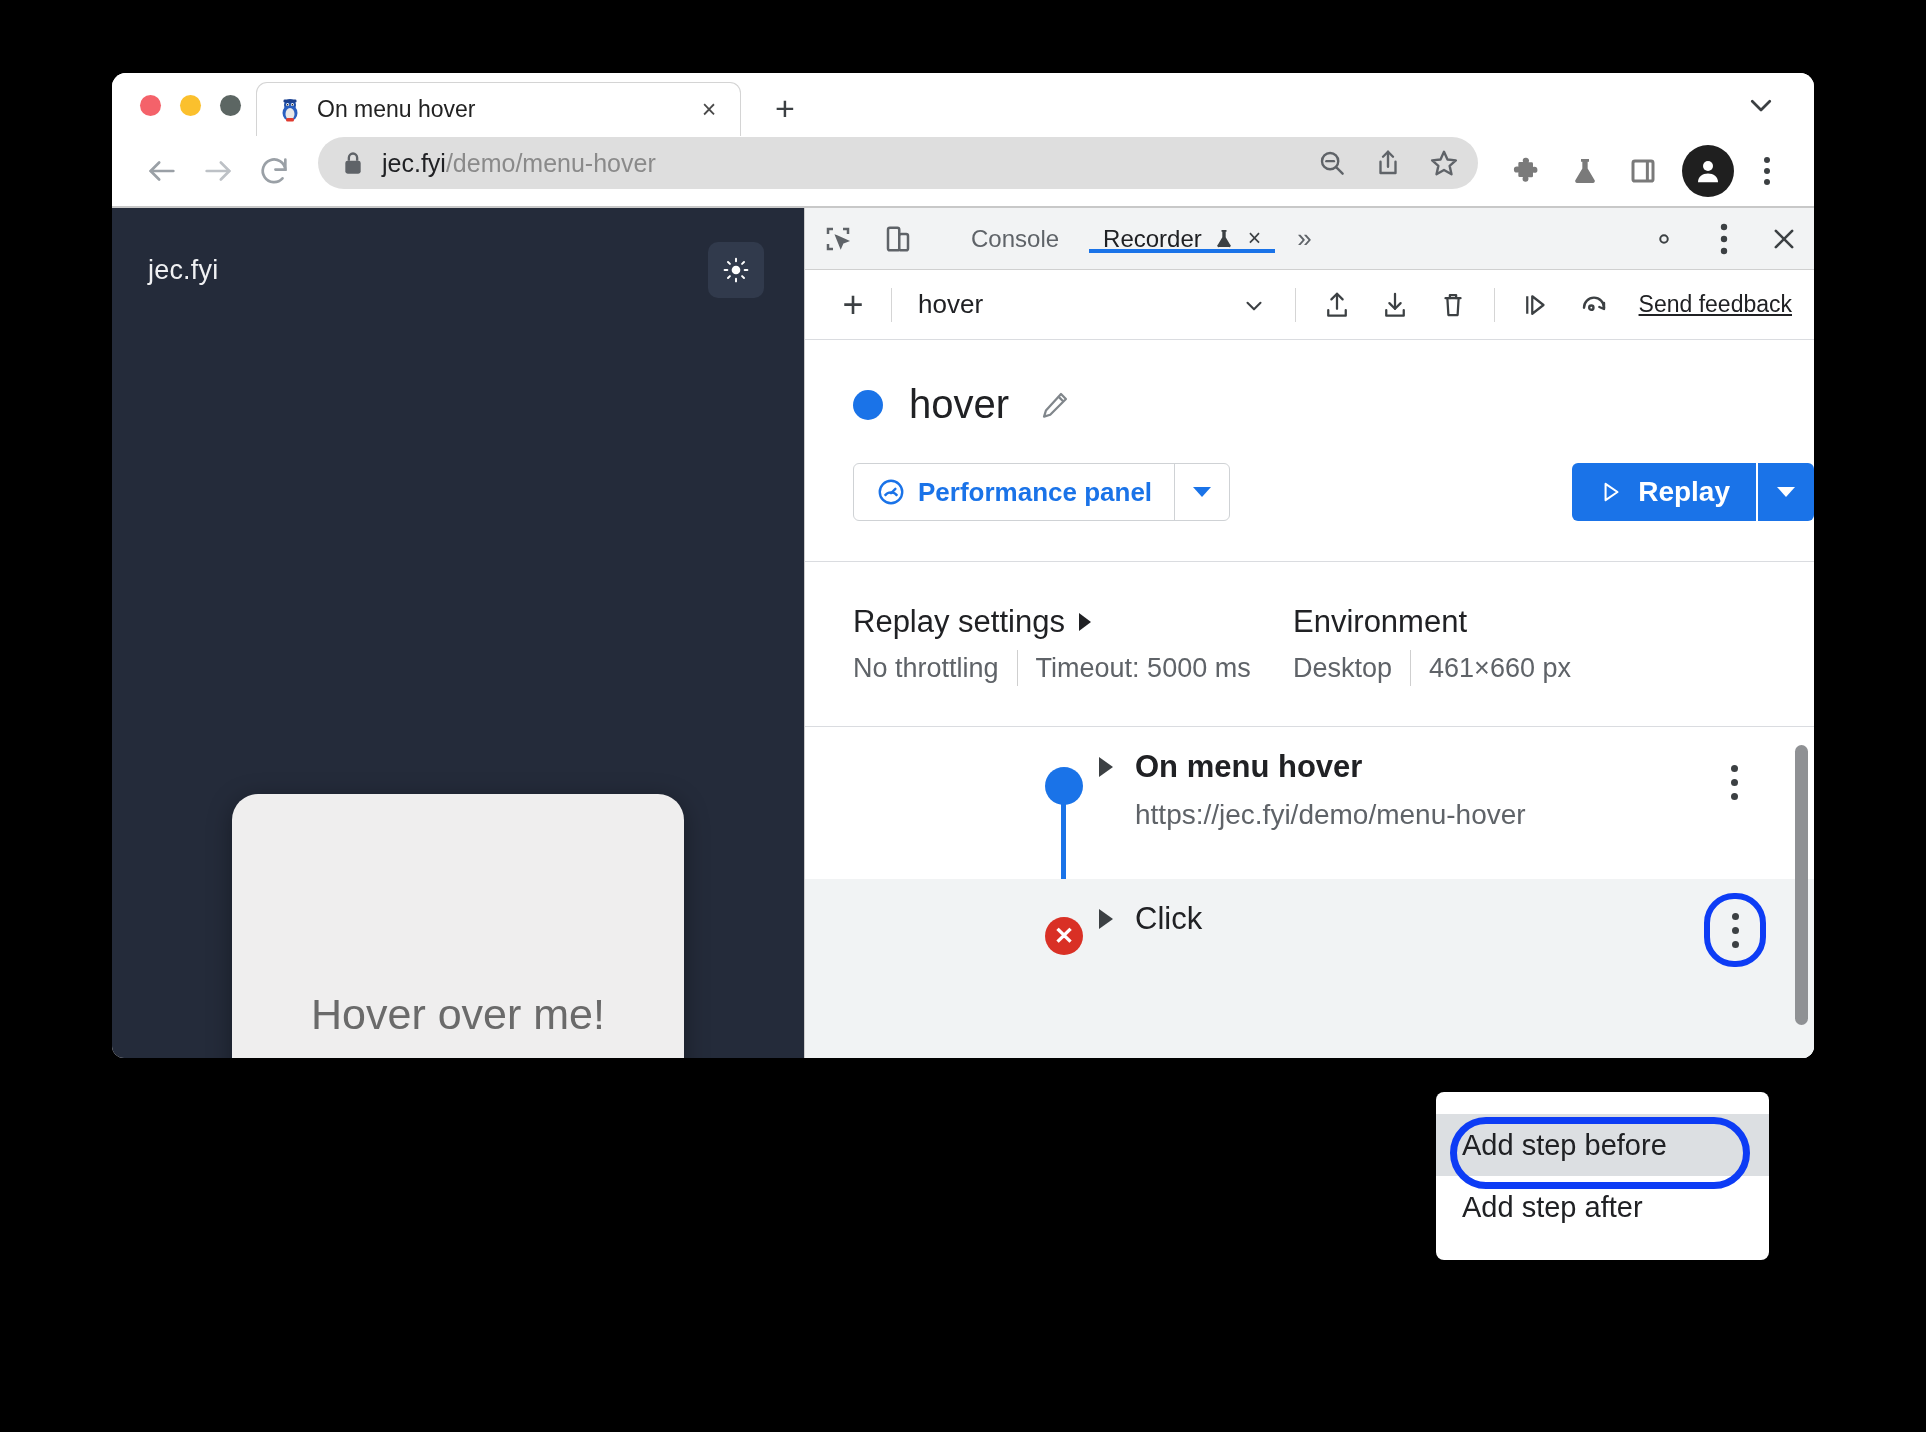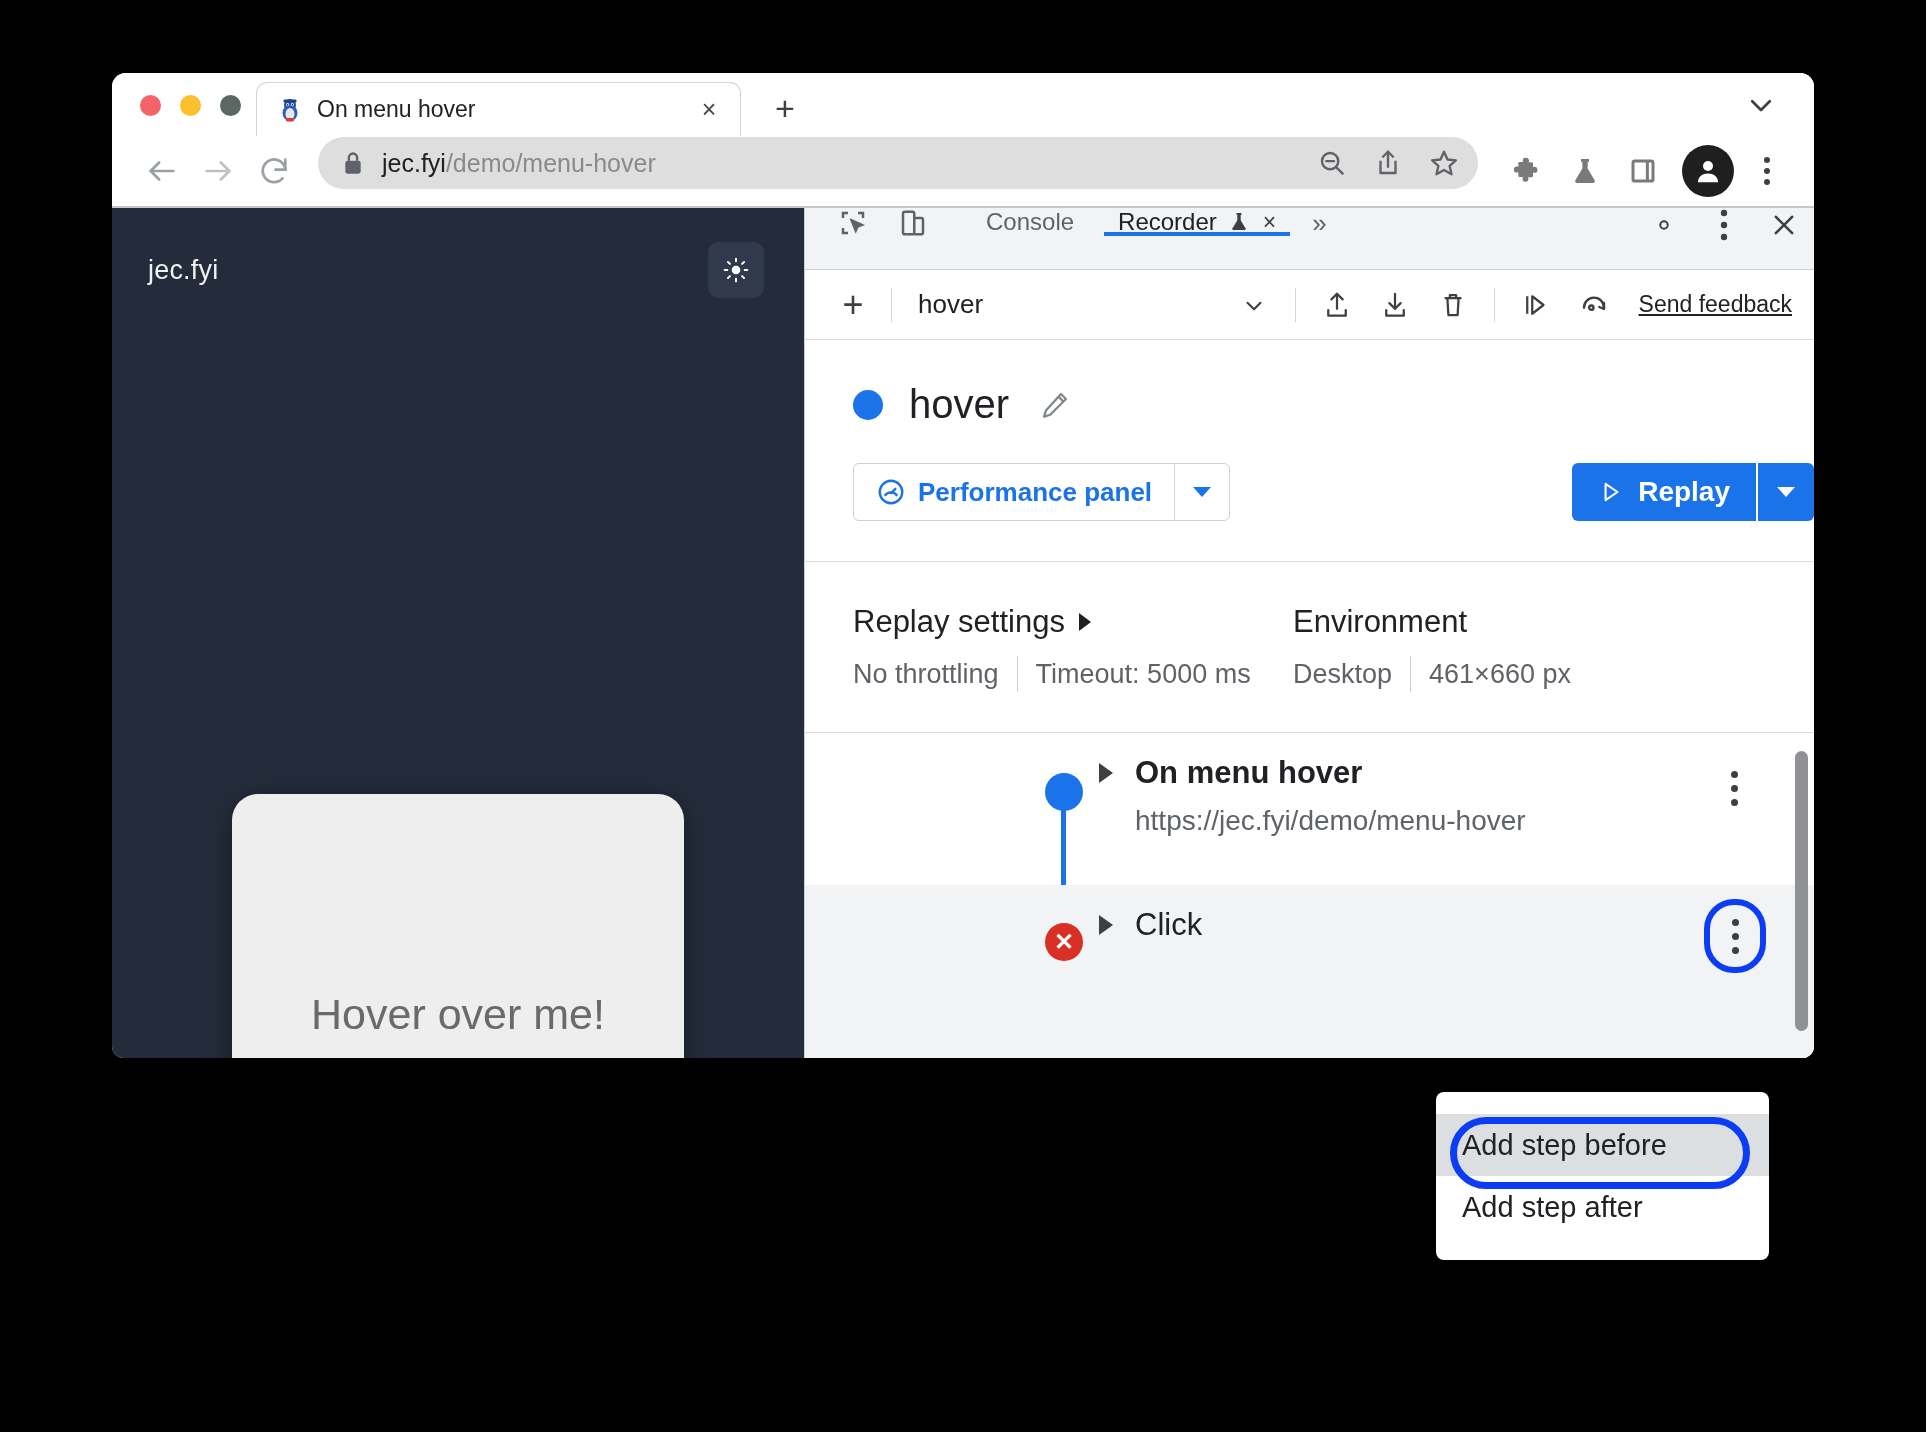--- a/index.html
+++ b/index.html
@@ -166,22 +166,22 @@
     flex: 1;
     background: #ffffff;
     display: flex; flex-direction: column;
     border-left: 1px solid #cdcdcd;
     min-width: 0;
   }
   .dt-tabbar {
     height: 62px;
     background: #f2f3f4;
     border-bottom: 1px solid #d0d0d0;
-    display: flex; align-items: flex-start;
-    padding-left: 18px;
+    display: flex; align-items: center;
+    padding-left: 3px;
   }
   .dt-tb-icon {
     width: 60px;
     display: flex; align-items: center; justify-content: center;
     color: #5f6368;
   }
   .dt-sep { width: 1px; background: #d0d0d0; margin: 14px 10px; }
   .dt-tab {
     display: flex; align-items: center; gap: 8px;
     padding: 0 22px;
@@ -266,21 +266,21 @@
   .rec-settings {
     display: flex;
     padding: 42px 0 40px 48px;
     border-bottom: 1px solid #dadce0;
     gap: 12px;
   }
   .settings-col { width: 428px; }
   .settings-col.env { width: auto; }
   .sc-title { font-size: 31px; color: #202124; display: flex; align-items: center; gap: 14px; }
   .tri-right { width: 0; height: 0; border-top: 9px solid transparent; border-bottom: 9px solid transparent; border-left: 12px solid #202124; }
-  .sc-values { display: flex; align-items: center; margin-top: 16px; }
+  .sc-values { display: flex; align-items: center; margin-top: 10px; }
   .sc-val { font-size: 27px; color: #5f6368; padding: 0 18px; }
   .sc-val:first-child { padding-left: 0; }
   .sc-vsep { width: 1px; height: 36px; background: #cfcfcf; }
 
   
   .steps {
     flex: 1;
     background: #f1f3f4;
     position: relative;
     overflow: hidden;

